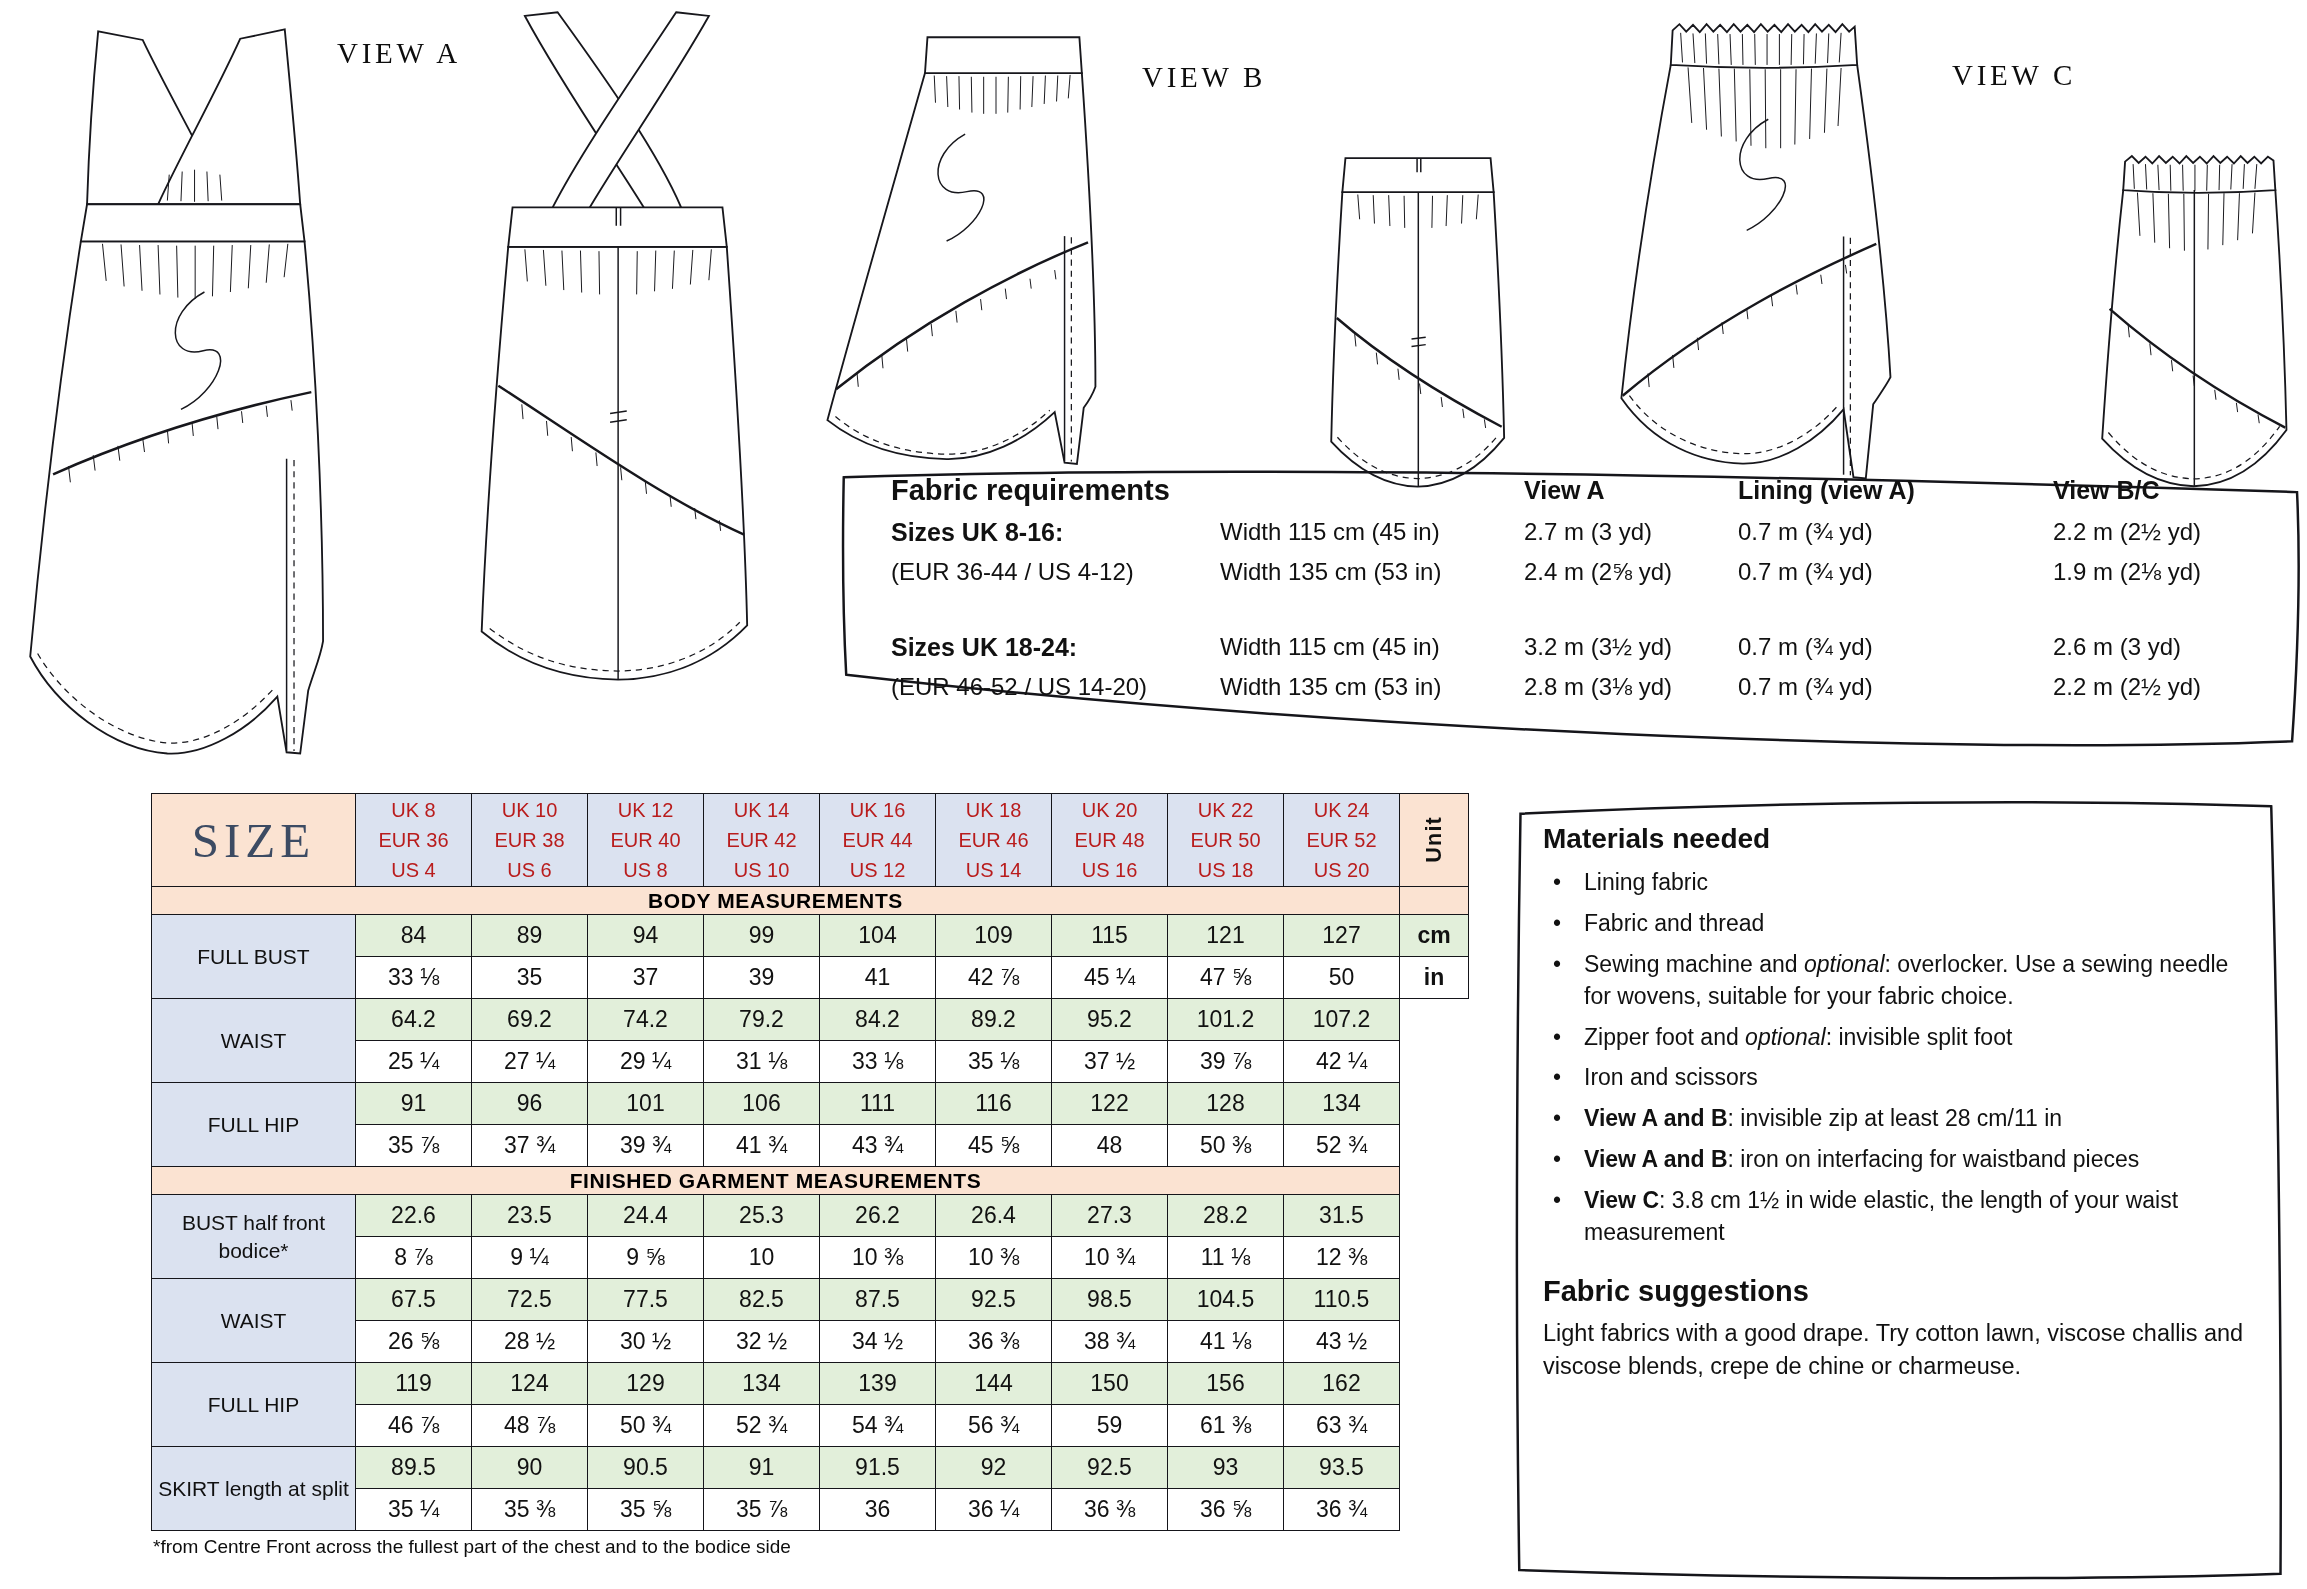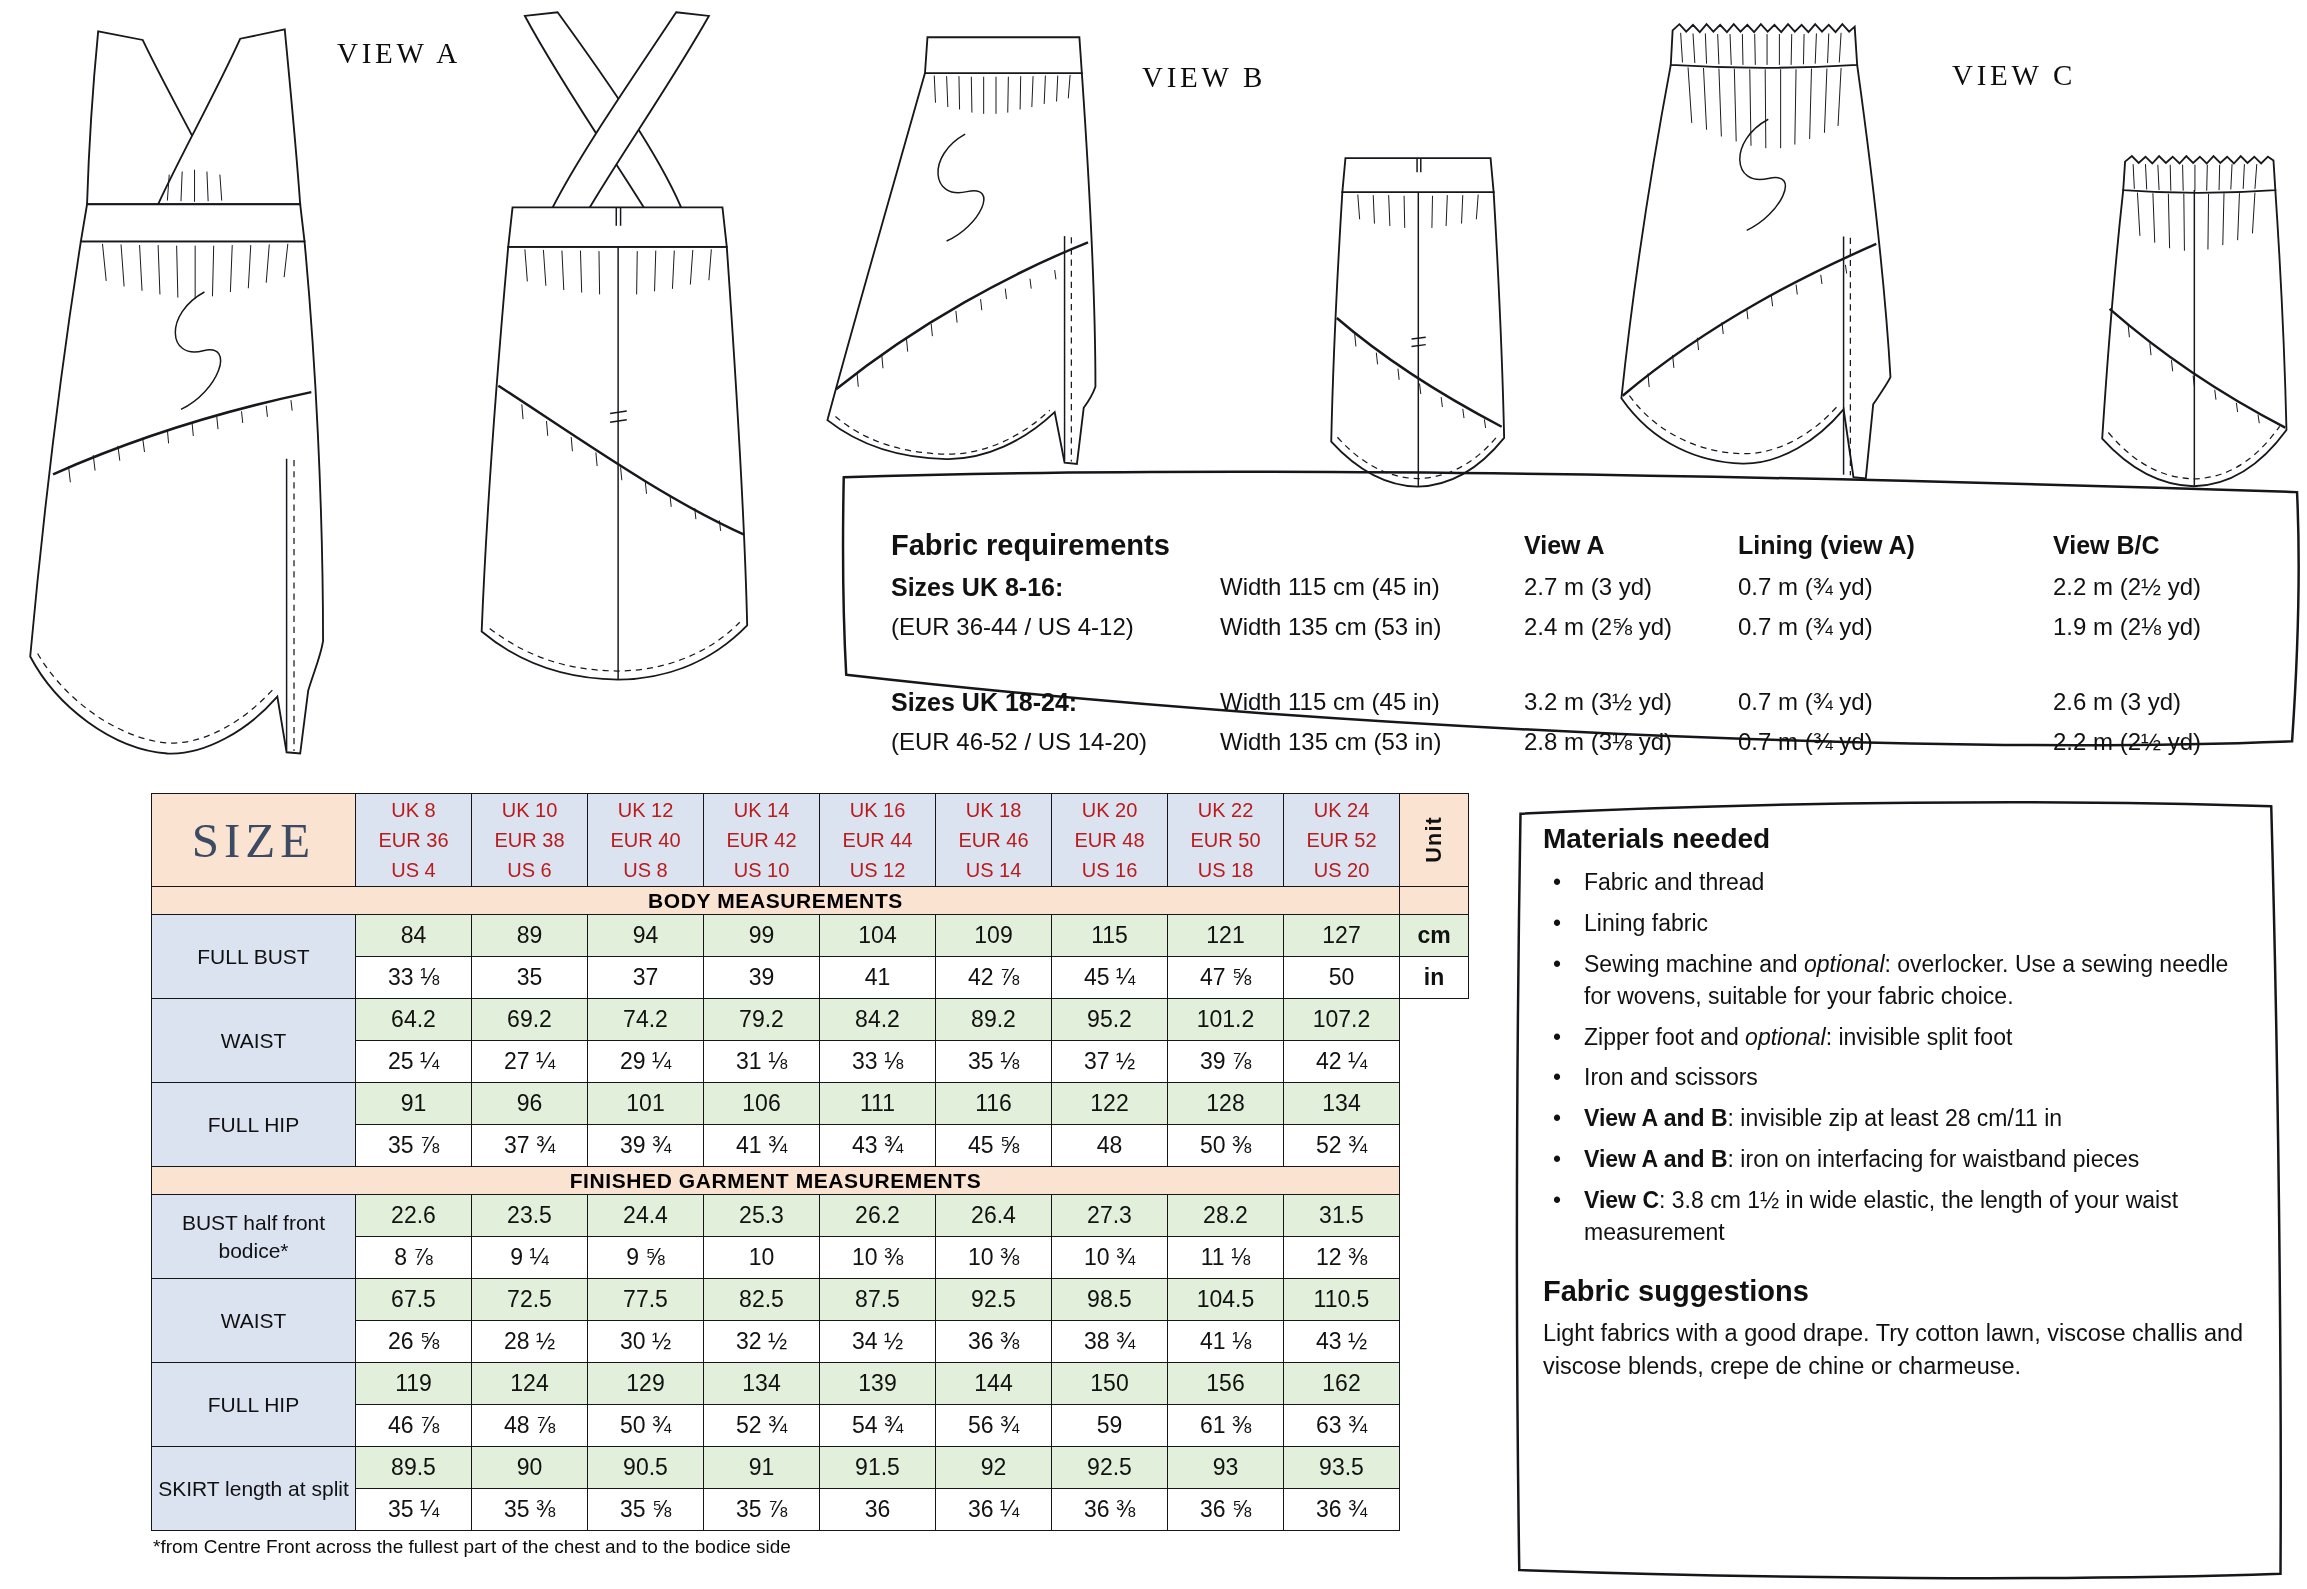--- a/index.html
+++ b/index.html
@@ -134,21 +134,21 @@
     <path class="mid" d="M167,60 L167,539"></path>
     <path class="seam" d="M30,252 C110,322 210,390 314,444"></path>
     <path class="thin" d="M75,64 l4,70 M100,65 l3,80 M125,66 l2,88 M150,66 l1,92 M190,66 l-1,90 M215,65 l-2,84 M240,65 l-3,76 M265,64 l-4,66"></path>
     <path class="thin" d="M60,278 l2,20 M95,308 l2,19 M130,335 l2,18 M165,360 l2,17 M200,383 l2,16 M235,404 l2,15 M270,423 l2,14"></path>
     <path class="dash" d="M28,452 C78,512 128,526 166,527 C205,526 255,512 305,442"></path>
   </svg>
 
   <svg class="abs boxsvg" style="left:835px;top:465px;" width="1472" height="293" viewBox="0 0 2382 475">
     <path d="M12,20 C620,0 1500,16 2368,44 C2374,170 2368,330 2360,448 C1800,470 800,430 16,340 C10,230 10,120 12,20 Z"></path>
   </svg>
-  <div class="abs fab-grid" style="left:891px;top:523px;width:1396px;">
+  <div class="abs fab-grid" style="left:891px;top:468px;width:1396px;">
     <div class="fab-title">Fabric requirements</div>
     <div class="fab-head">View A</div>
     <div class="fab-head">Lining (view A)</div>
     <div class="fab-head">View B/C</div>
 
     <div class="fab-label">Sizes UK 8-16:</div>
     <div class="fab-val">Width 115 cm (45 in)</div>
     <div class="fab-val">2.7 m (3 yd)</div>
     <div class="fab-val">0.7 m (¾ yd)</div>
     <div class="fab-val">2.2 m (2½ yd)</div>
@@ -429,22 +429,22 @@
     </table>
 
   <div class="abs footnote" style="left:153px;top:1536px;">*from Centre Front across the fullest part of the chest and to the bodice side</div>
 
   <svg class="abs boxsvg" style="left:1508px;top:794px;" width="785" height="794" viewBox="0 0 1270 1285">
     <path d="M20,32 C420,12 900,8 1235,20 C1246,420 1252,900 1250,1262 C900,1274 420,1270 18,1256 C12,850 14,400 20,32 Z"></path>
   </svg>
   <div class="abs mat" style="left:1543px;top:823px;">
     <div class="mat-title">Materials needed</div>
     <ul>
+      <li><span>Lining fabric</span></li>
       <li><span>Fabric and thread</span></li>
-      <li><span>Lining fabric</span></li>
       <li><span>Sewing machine and </span><em>optional</em><span>: overlocker. Use a sewing needle for wovens, suitable for your fabric choice.</span></li>
       <li><span>Zipper foot and </span><em>optional</em><span>: invisible split foot</span></li>
       <li><span>Iron and scissors</span></li>
       <li><b>View A and B</b><span>: invisible zip at least 28 cm/11 in</span></li>
       <li><b>View A and B</b><span>: iron on interfacing for waistband pieces</span></li>
       <li><b>View C</b><span>: 3.8 cm 1½ in wide elastic, the length of your waist measurement</span></li>
     </ul>
     <div class="sug-title">Fabric suggestions</div>
     <div class="sug-text">Light fabrics with a good drape. Try cotton lawn, viscose challis and viscose blends, crepe de chine or charmeuse.</div>
   </div>

